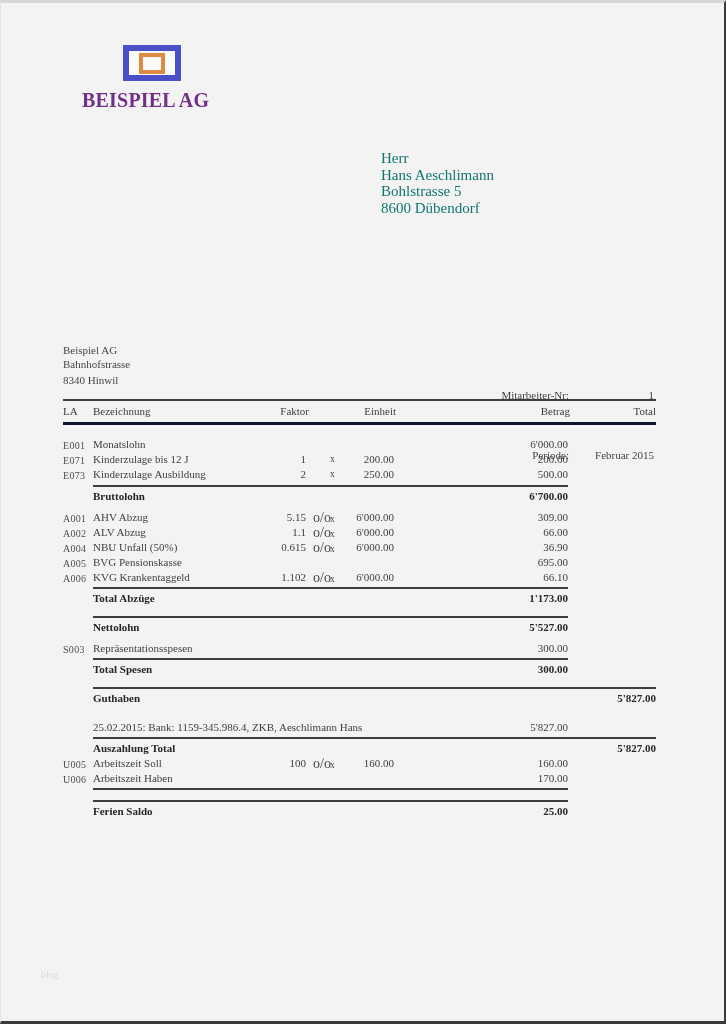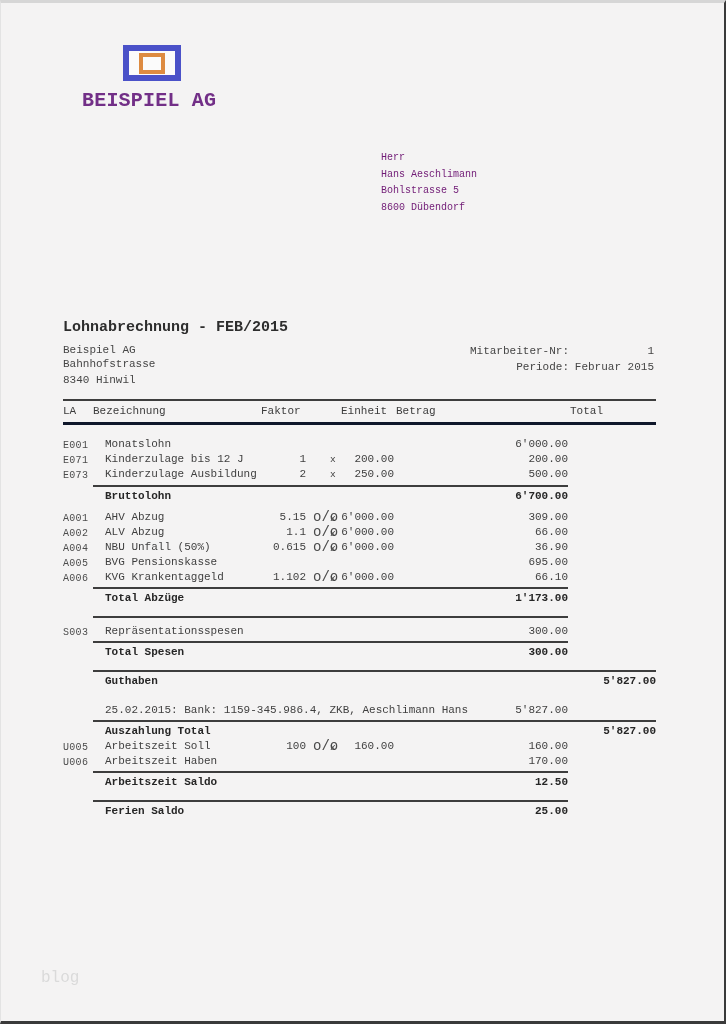--- a/index.html
+++ b/index.html
@@ -1,88 +1,87 @@
 <!DOCTYPE html>
 <html><head>
 <meta charset="utf-8">
 <style>
   html,body { margin:0; padding:0; background:#e9e9e9; }
   .page {
     position:relative; width:726px; height:1024px; box-sizing:border-box;
     background:#f4f3f3; overflow:hidden;
-    font-family:Liberation Mono, monospace; color:#3d3d3d;
+    font-family:Liberation Serif, serif; color:#3d3d3d;
     border-top:3px solid #d6d6d6; border-left:1px solid #e3e3e3;
     border-right:2px solid #3a3a3a; border-bottom:3px solid #3a3a3a;
   }
   
   .logo-outer { position:absolute; left:122px; top:42px; width:46px; height:24px;
     border:6px solid #4a51c8; background:#fbfbfb; display:flex; align-items:center; justify-content:center; }
   .logo-inner { width:18px; height:13px; border:4px solid #dd8b41; background:transparent; }
   .logo-name { position:absolute; left:81px; top:86px; font-size:20px; font-weight:bold;
     letter-spacing:0.2px; color:#722f87; }
   
-  .recipient { position:absolute; left:380px; top:147px; font-size:10px; line-height:16.5px; color:#701a75; }
+  .recipient { position:absolute; left:380px; top:147px; font-size:15px; line-height:16.5px; color:#0f766e; }
   
   .doc-title { position:absolute; left:62px; top:316px; font-size:15px; font-weight:bold; color:#2d2d2d; }
   
   .employer { position:absolute; left:62px; top:341px; font-size:11px; line-height:13.5px; color:#454545; }
   .employer .city { margin-top:3px; }
   
   .meta { position:absolute; left:400px; top:340px; width:253px; font-size:11px; color:#454545; }
-  .meta-row { display:flex; height:16px; line-height:16px; }
+  .meta-row { display:flex; height:16px; line-height:16px;margin-top:44px; }
   .meta-label { width:168px; text-align:right; }
   .meta-value { width:85px; text-align:right; }
   
   .table { position:absolute; left:62px; top:396px; width:593px; font-size:11px; }
   .thead {
     display:grid; grid-template-columns:30px 168px 48px 32px 55px 174px 86px;
     border-top:2px solid #3d3d3d; border-bottom:3px solid #0f172a;
     padding:4px 0; line-height:13px; color:#3c3c3c;
   }
   .row {
     display:grid; grid-template-columns:30px 168px 48px 32px 55px 174px 86px;
     height:15px; line-height:15px; color:#3f3f3f;
   }
   .row.bold { font-weight:bold; color:#262626; }
   .cell { white-space:nowrap; }
   .cell-code { font-size:10px; letter-spacing:0.3px; color:#4c4c4c; line-height:17px; }
-  .cell-name { overflow:visible;margin-left:12px; }
+  .cell-name { overflow:visible; }
   .cell-faktor { text-align:right; padding-right:3px; }
   .cell-op { display:flex; align-items:baseline; padding-left:4px; }
   .op-pct { width:17px; font-size:14px; color:#4a4a4a; }
   .op-x  { font-size:9.5px; }
   .cell-einheit { text-align:right; padding-right:2px; }
   .cell-betrag  { text-align:right; padding-right:2px; }
   .cell-total   { text-align:right; }
-  .th-faktor, .th-einheit, .th-betrag, .th-total { }
+  .th-faktor, .th-einheit, .th-betrag, .th-total { text-align:right; }
   .th-einheit { padding-right:0; }
   .rule { border-top:2px solid #3d3d3d; margin-left:30px; margin-bottom:2px; height:0; }
   .rule-betrag { width:475px; }
   .rule-full   { width:563px; }
   
-  .watermark { position:absolute; left:40px; top:966px; font-size:16px; color:#dadada; }
+  .watermark { position:absolute; left:40px; top:966px; font-size:10px; color:#dadada; }
 </style>
 </head>
 <body>
 
 <div class="page">
 
   <div class="logo-outer" style="border-color: rgb(74, 81, 200);">
     <div class="logo-inner" style="border-color: rgb(221, 139, 65);"></div>
   </div>
   <div class="logo-name" style="color: rgb(114, 47, 135);">BEISPIEL AG</div>
 
   <div class="recipient">
     <div>Herr</div>
     <div>Hans Aeschlimann</div>
     <div>Bohlstrasse 5</div>
     <div>8600 Dübendorf</div>
   </div>
 
-  <div class="doc-title">Lohnabrechnung - FEB/2015</div>
 
   <div class="employer">
     <div>Beispiel AG</div>
     <div>Bahnhofstrasse</div>
     <div class="city">8340 Hinwil</div>
   </div>
 
   <div class="meta">
     <div class="meta-row">
       <span class="meta-label">Mitarbeiter-Nr:</span>
@@ -221,20 +220,32 @@
     <span class="cell cell-faktor"></span>
     <span class="cell cell-op">
             <span class="op-pct"></span>
             <span class="op-x"></span>
           </span>
     <span class="cell cell-einheit"></span>
     <span class="cell cell-betrag">1'173.00</span>
     <span class="cell cell-total"></span>
   </div>
         <div class="rule rule-betrag" style="margin-top: 10px;"></div>
+        <div class="row bold">
+    <span class="cell cell-code"></span>
+    <span class="cell cell-name">Nettolohn</span>
+    <span class="cell cell-faktor"></span>
+    <span class="cell cell-op">
+            <span class="op-pct"></span>
+            <span class="op-x"></span>
+          </span>
+    <span class="cell cell-einheit"></span>
+    <span class="cell cell-betrag">5'527.00</span>
+    <span class="cell cell-total"></span>
+  </div>
         <div class="row" style="margin-top: 6px;">
     <span class="cell cell-code">S003</span>
     <span class="cell cell-name">Repräsentationsspesen</span>
     <span class="cell cell-faktor"></span>
     <span class="cell cell-op">
             <span class="op-pct"></span>
             <span class="op-x"></span>
           </span>
     <span class="cell cell-einheit"></span>
     <span class="cell cell-betrag">300.00</span>
@@ -309,32 +320,20 @@
     <span class="cell cell-faktor"></span>
     <span class="cell cell-op">
             <span class="op-pct"></span>
             <span class="op-x"></span>
           </span>
     <span class="cell cell-einheit"></span>
     <span class="cell cell-betrag">170.00</span>
     <span class="cell cell-total"></span>
   </div>
         <div class="rule rule-betrag" style="margin-top: 2px;"></div>
-        <div class="row bold">
-    <span class="cell cell-code"></span>
-    <span class="cell cell-name">Arbeitszeit Saldo</span>
-    <span class="cell cell-faktor"></span>
-    <span class="cell cell-op">
-            <span class="op-pct"></span>
-            <span class="op-x"></span>
-          </span>
-    <span class="cell cell-einheit"></span>
-    <span class="cell cell-betrag">12.50</span>
-    <span class="cell cell-total"></span>
-  </div>
         <div class="rule rule-betrag" style="margin-top: 10px;"></div>
         <div class="row bold">
     <span class="cell cell-code"></span>
     <span class="cell cell-name">Ferien Saldo</span>
     <span class="cell cell-faktor"></span>
     <span class="cell cell-op">
             <span class="op-pct"></span>
             <span class="op-x"></span>
           </span>
     <span class="cell cell-einheit"></span>

